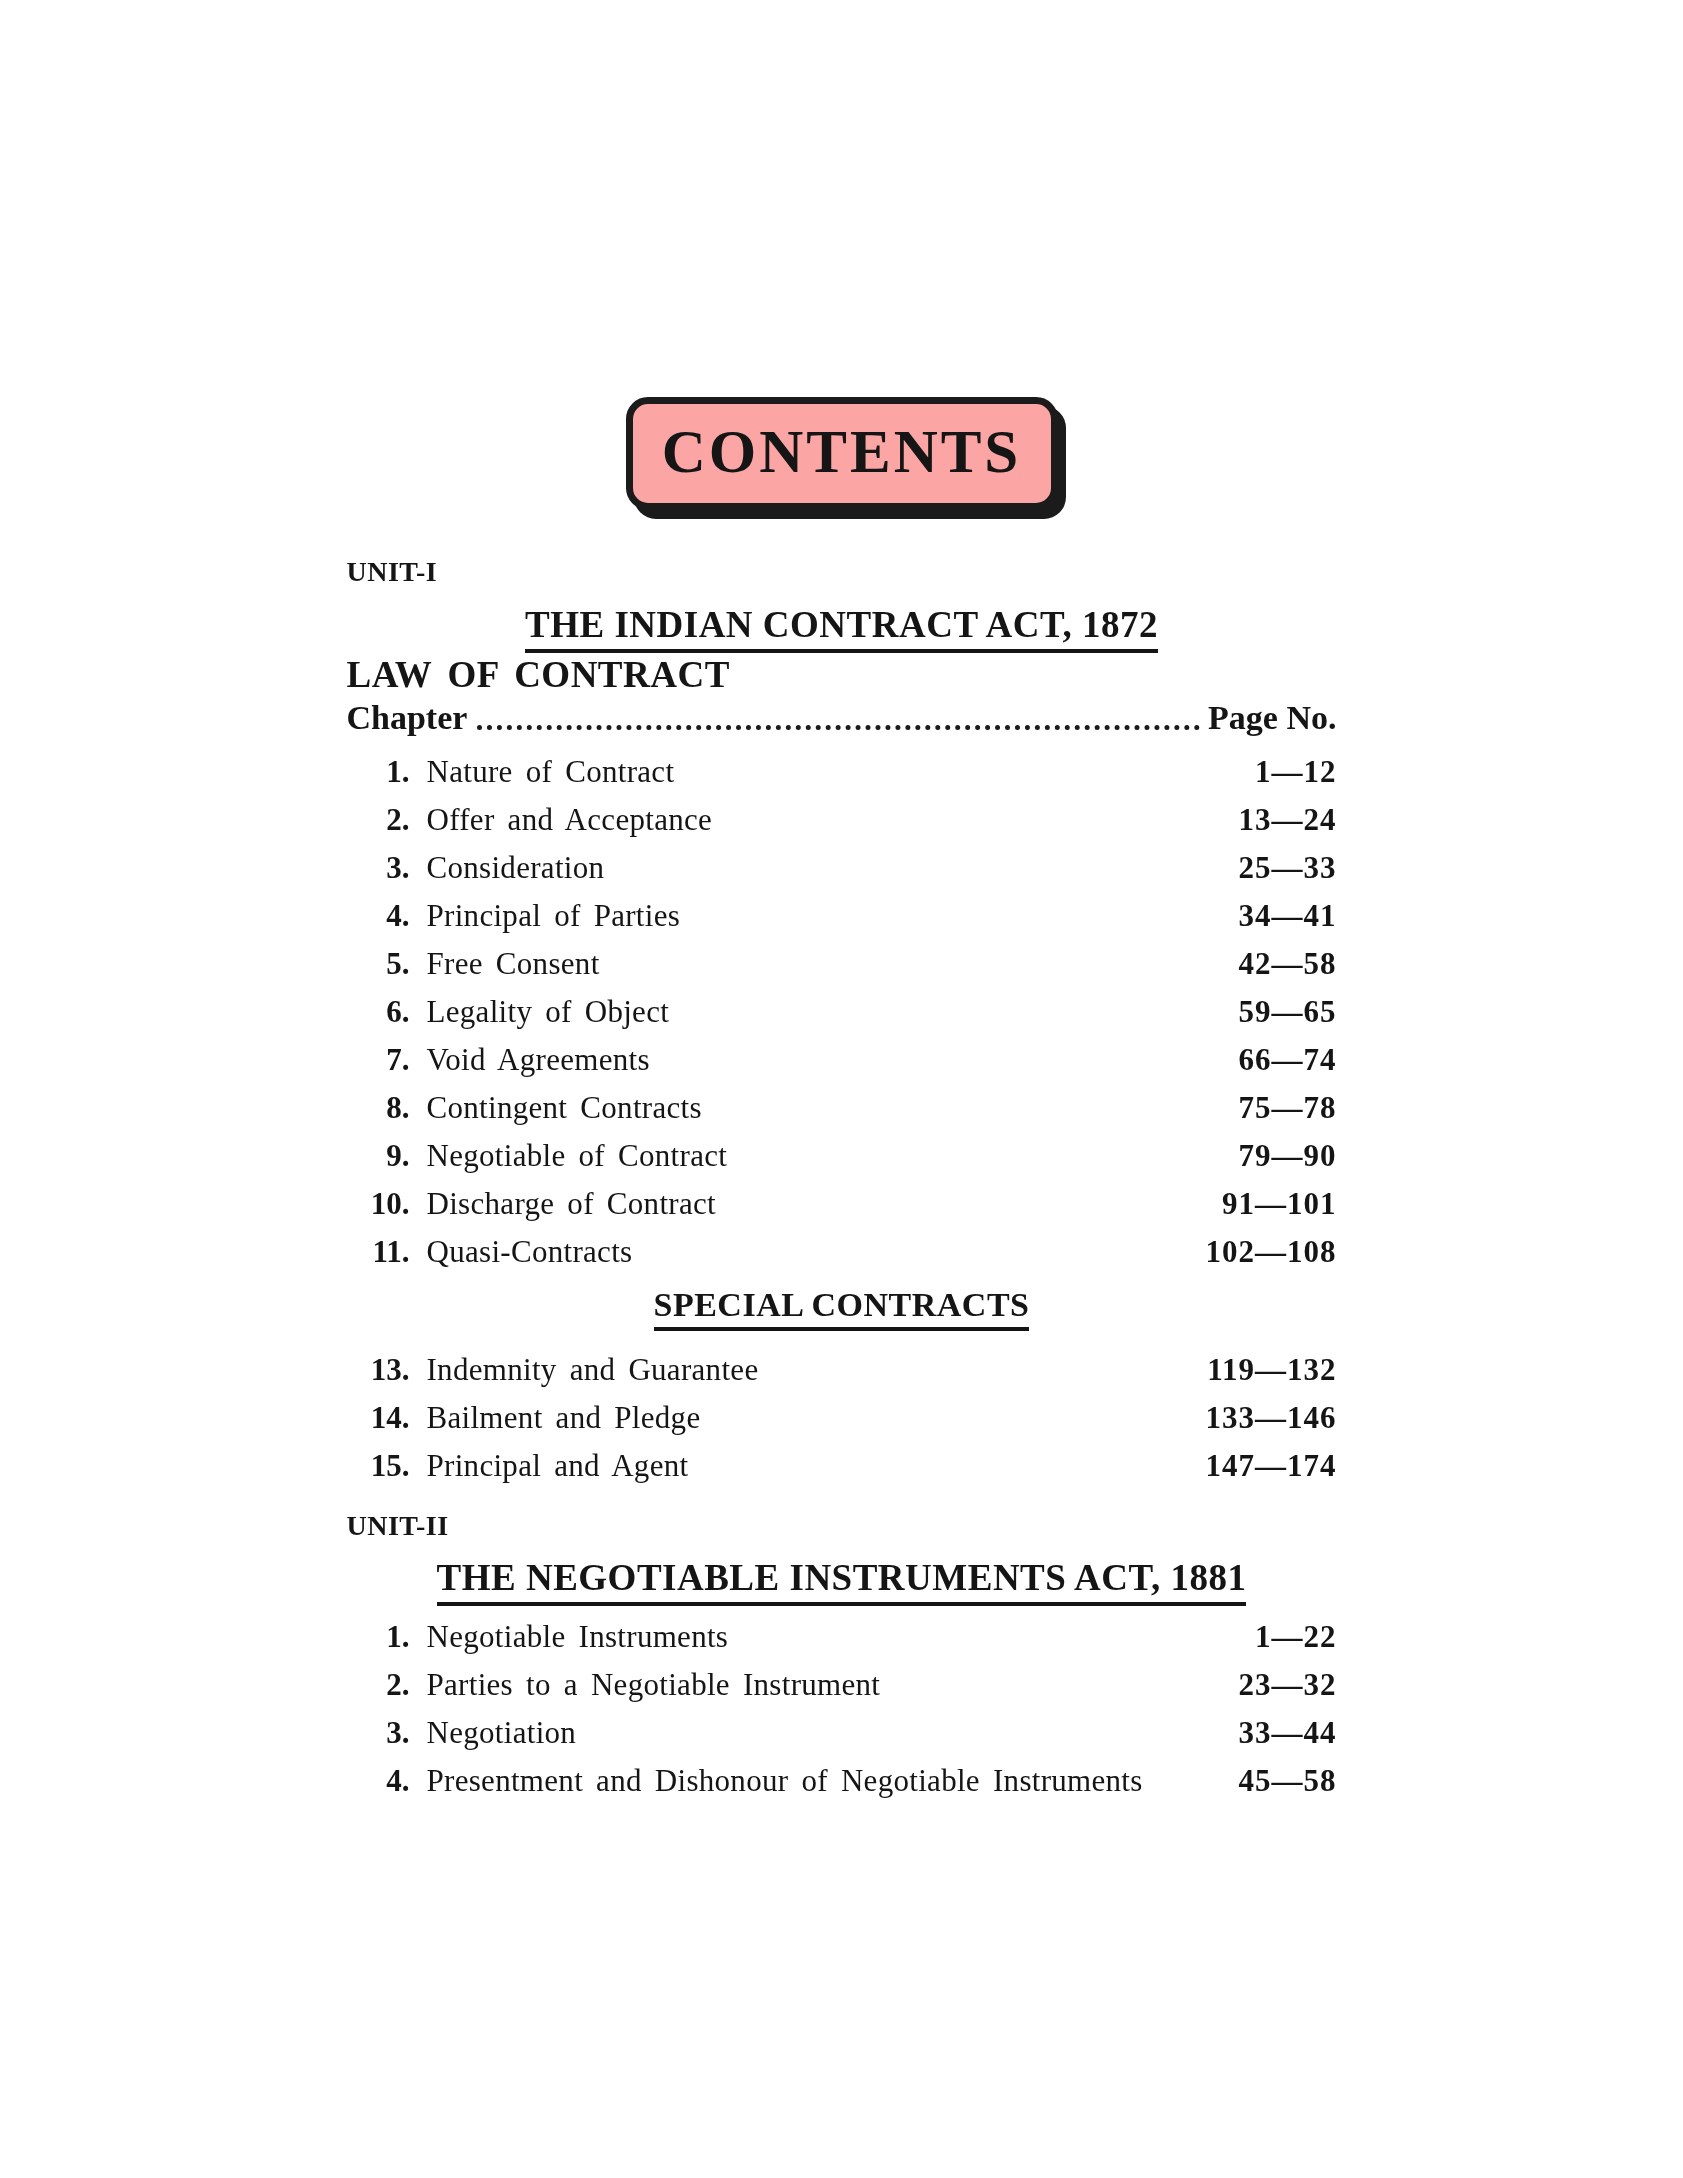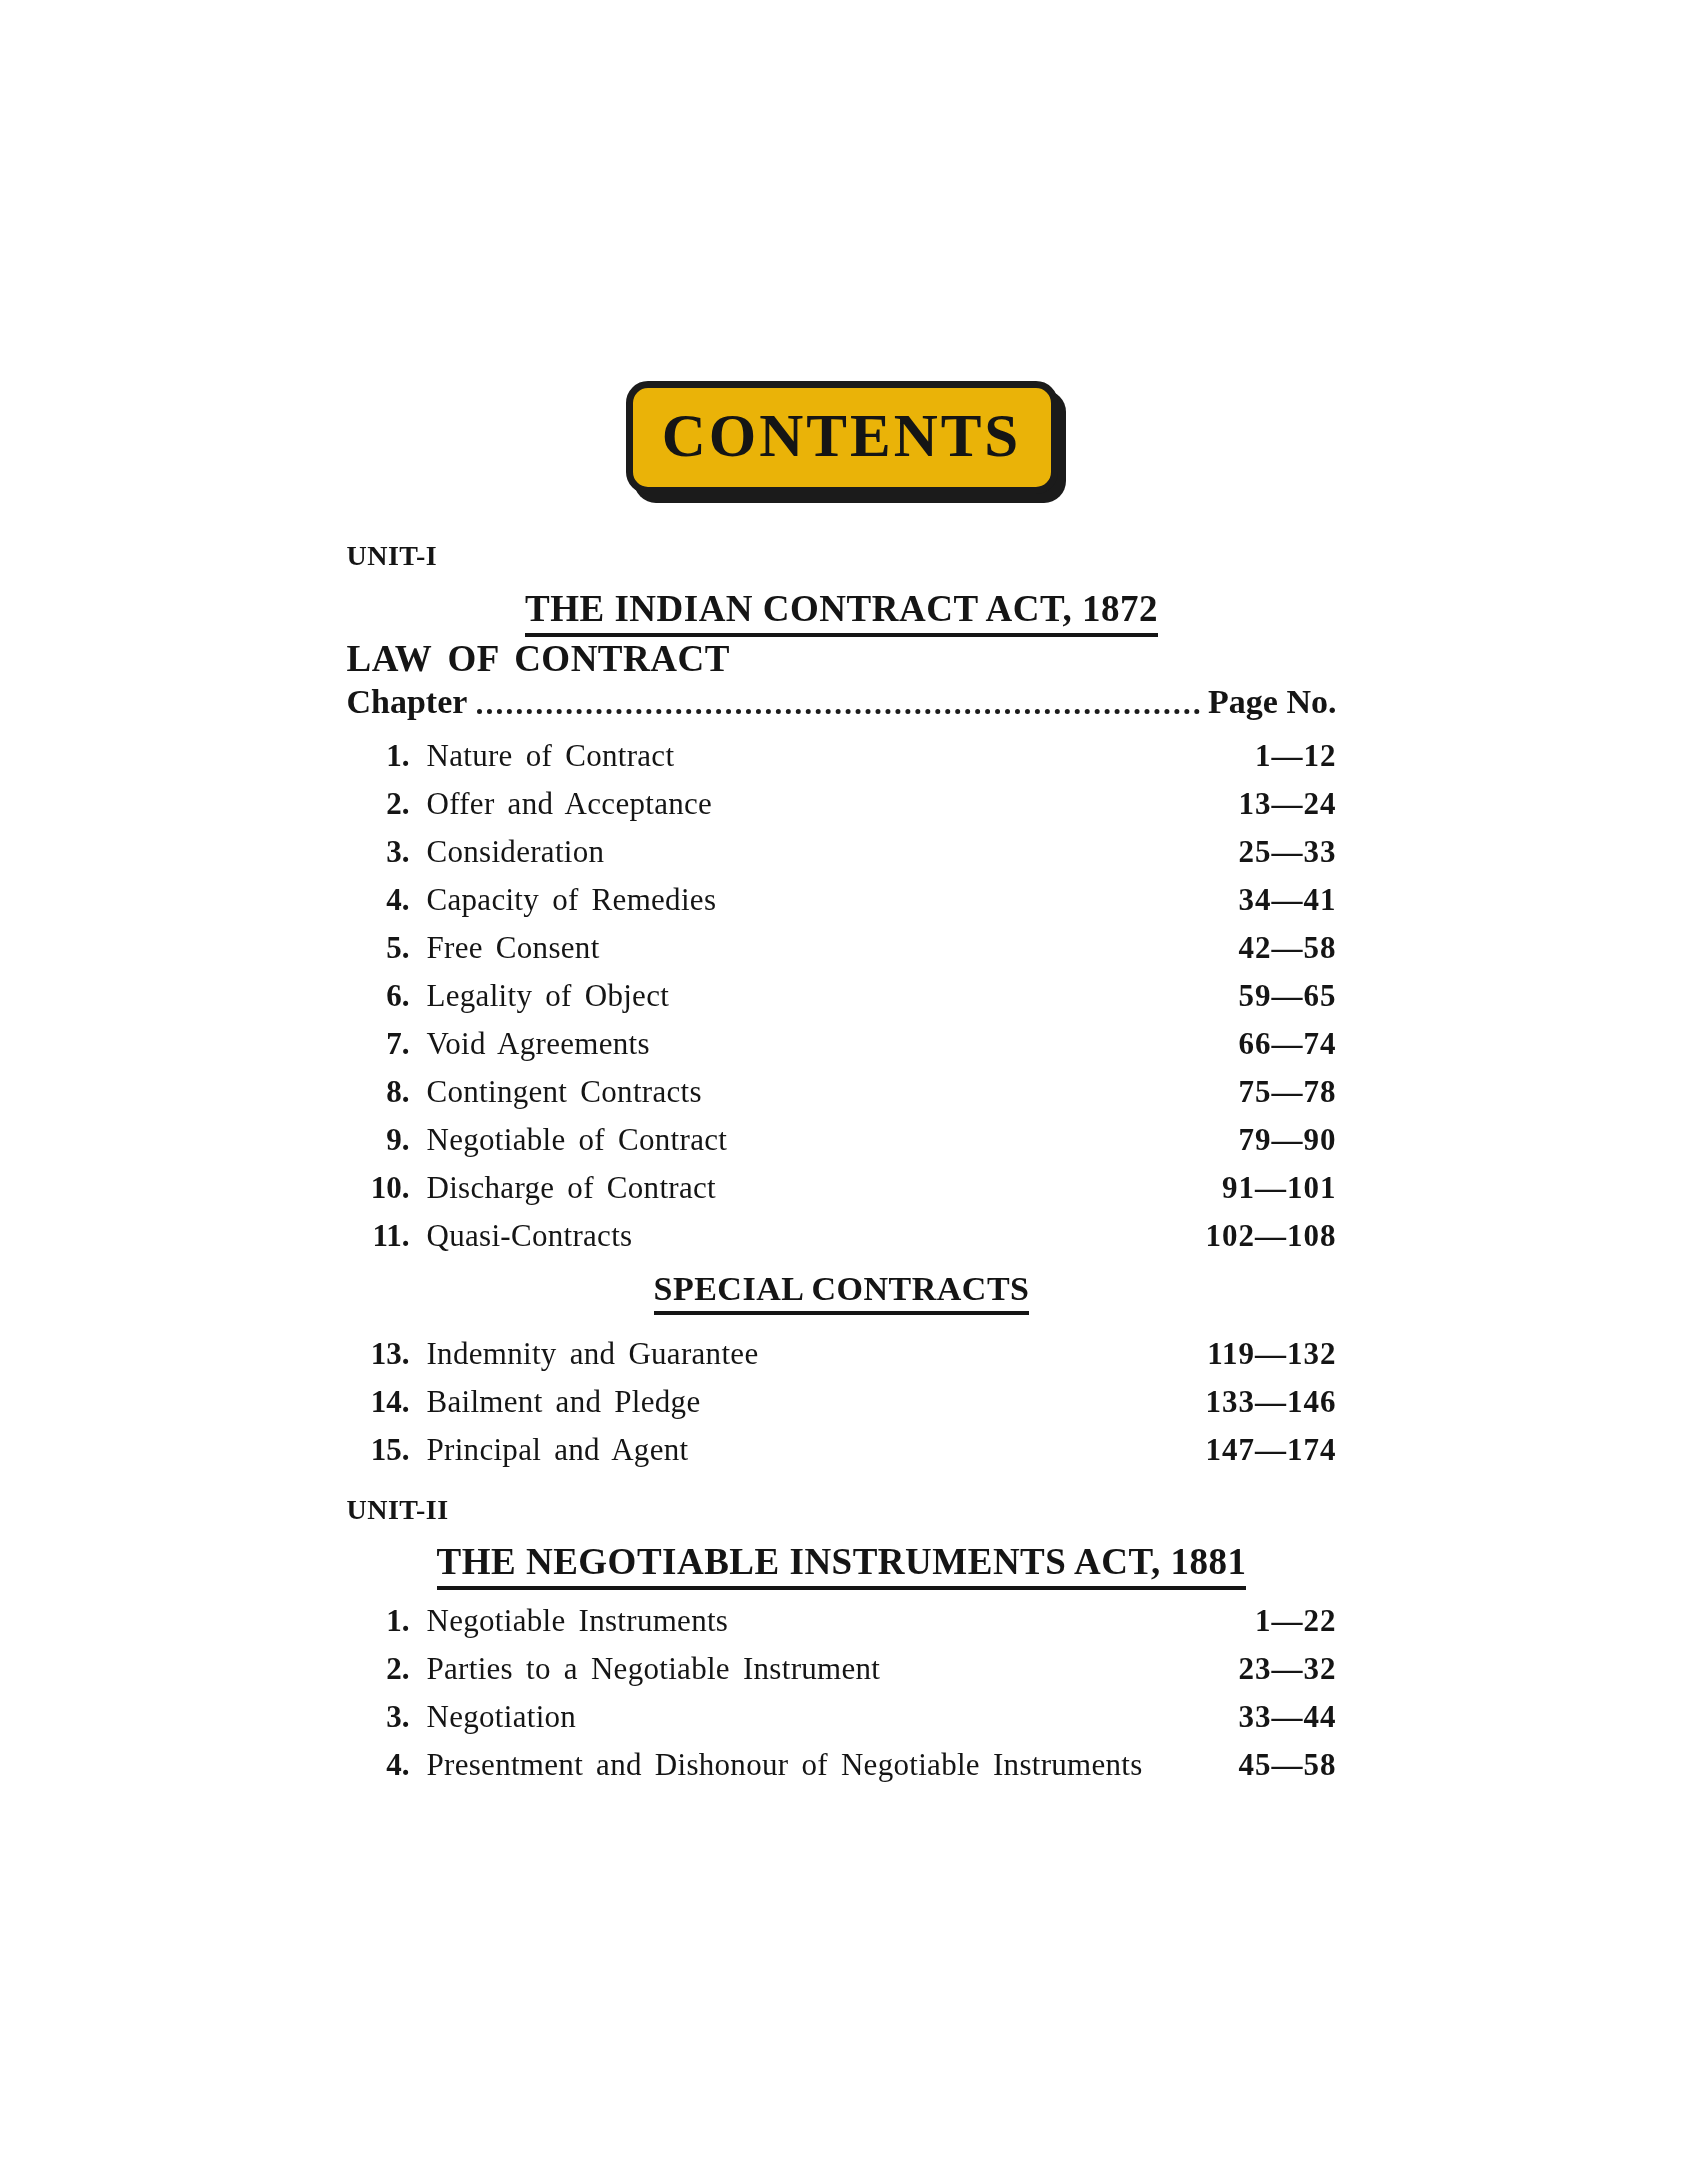--- a/index.html
+++ b/index.html
@@ -11,25 +11,25 @@
     font-family:"Liberation Serif", serif;
     margin:0 auto;
     position:relative;
     overflow:hidden;
   }
   .content { width:990px; margin:0 auto; padding-top:381px; }
 
   
   .contents-box {
     width:432px;
-    margin:0 auto;
+    margin:16px auto;
     border:7px solid #1b1b1b;
     border-radius:22px;
     box-shadow:8px 9px 0 0 #1b1b1b;
-    background:#eab308;
+    background:#fca5a5;
     text-align:center;
     padding:8px 0 12px 0;
   }
   .contents-title {
     font-size:61px;
     font-weight:bold;
     letter-spacing:3px;
     line-height:79px;
   }
 
@@ -144,21 +144,21 @@
   </div>
 
   <div class="toc-row">
     <span class="toc-num">3.</span>
     <span class="toc-title">Consideration</span>
     <span class="toc-pages">25—33</span>
   </div>
 
   <div class="toc-row">
     <span class="toc-num">4.</span>
-    <span class="toc-title">Capacity of Remedies</span>
+    <span class="toc-title">Principal of Parties</span>
     <span class="toc-pages">34—41</span>
   </div>
 
   <div class="toc-row">
     <span class="toc-num">5.</span>
     <span class="toc-title">Free Consent</span>
     <span class="toc-pages">42—58</span>
   </div>
 
   <div class="toc-row">

